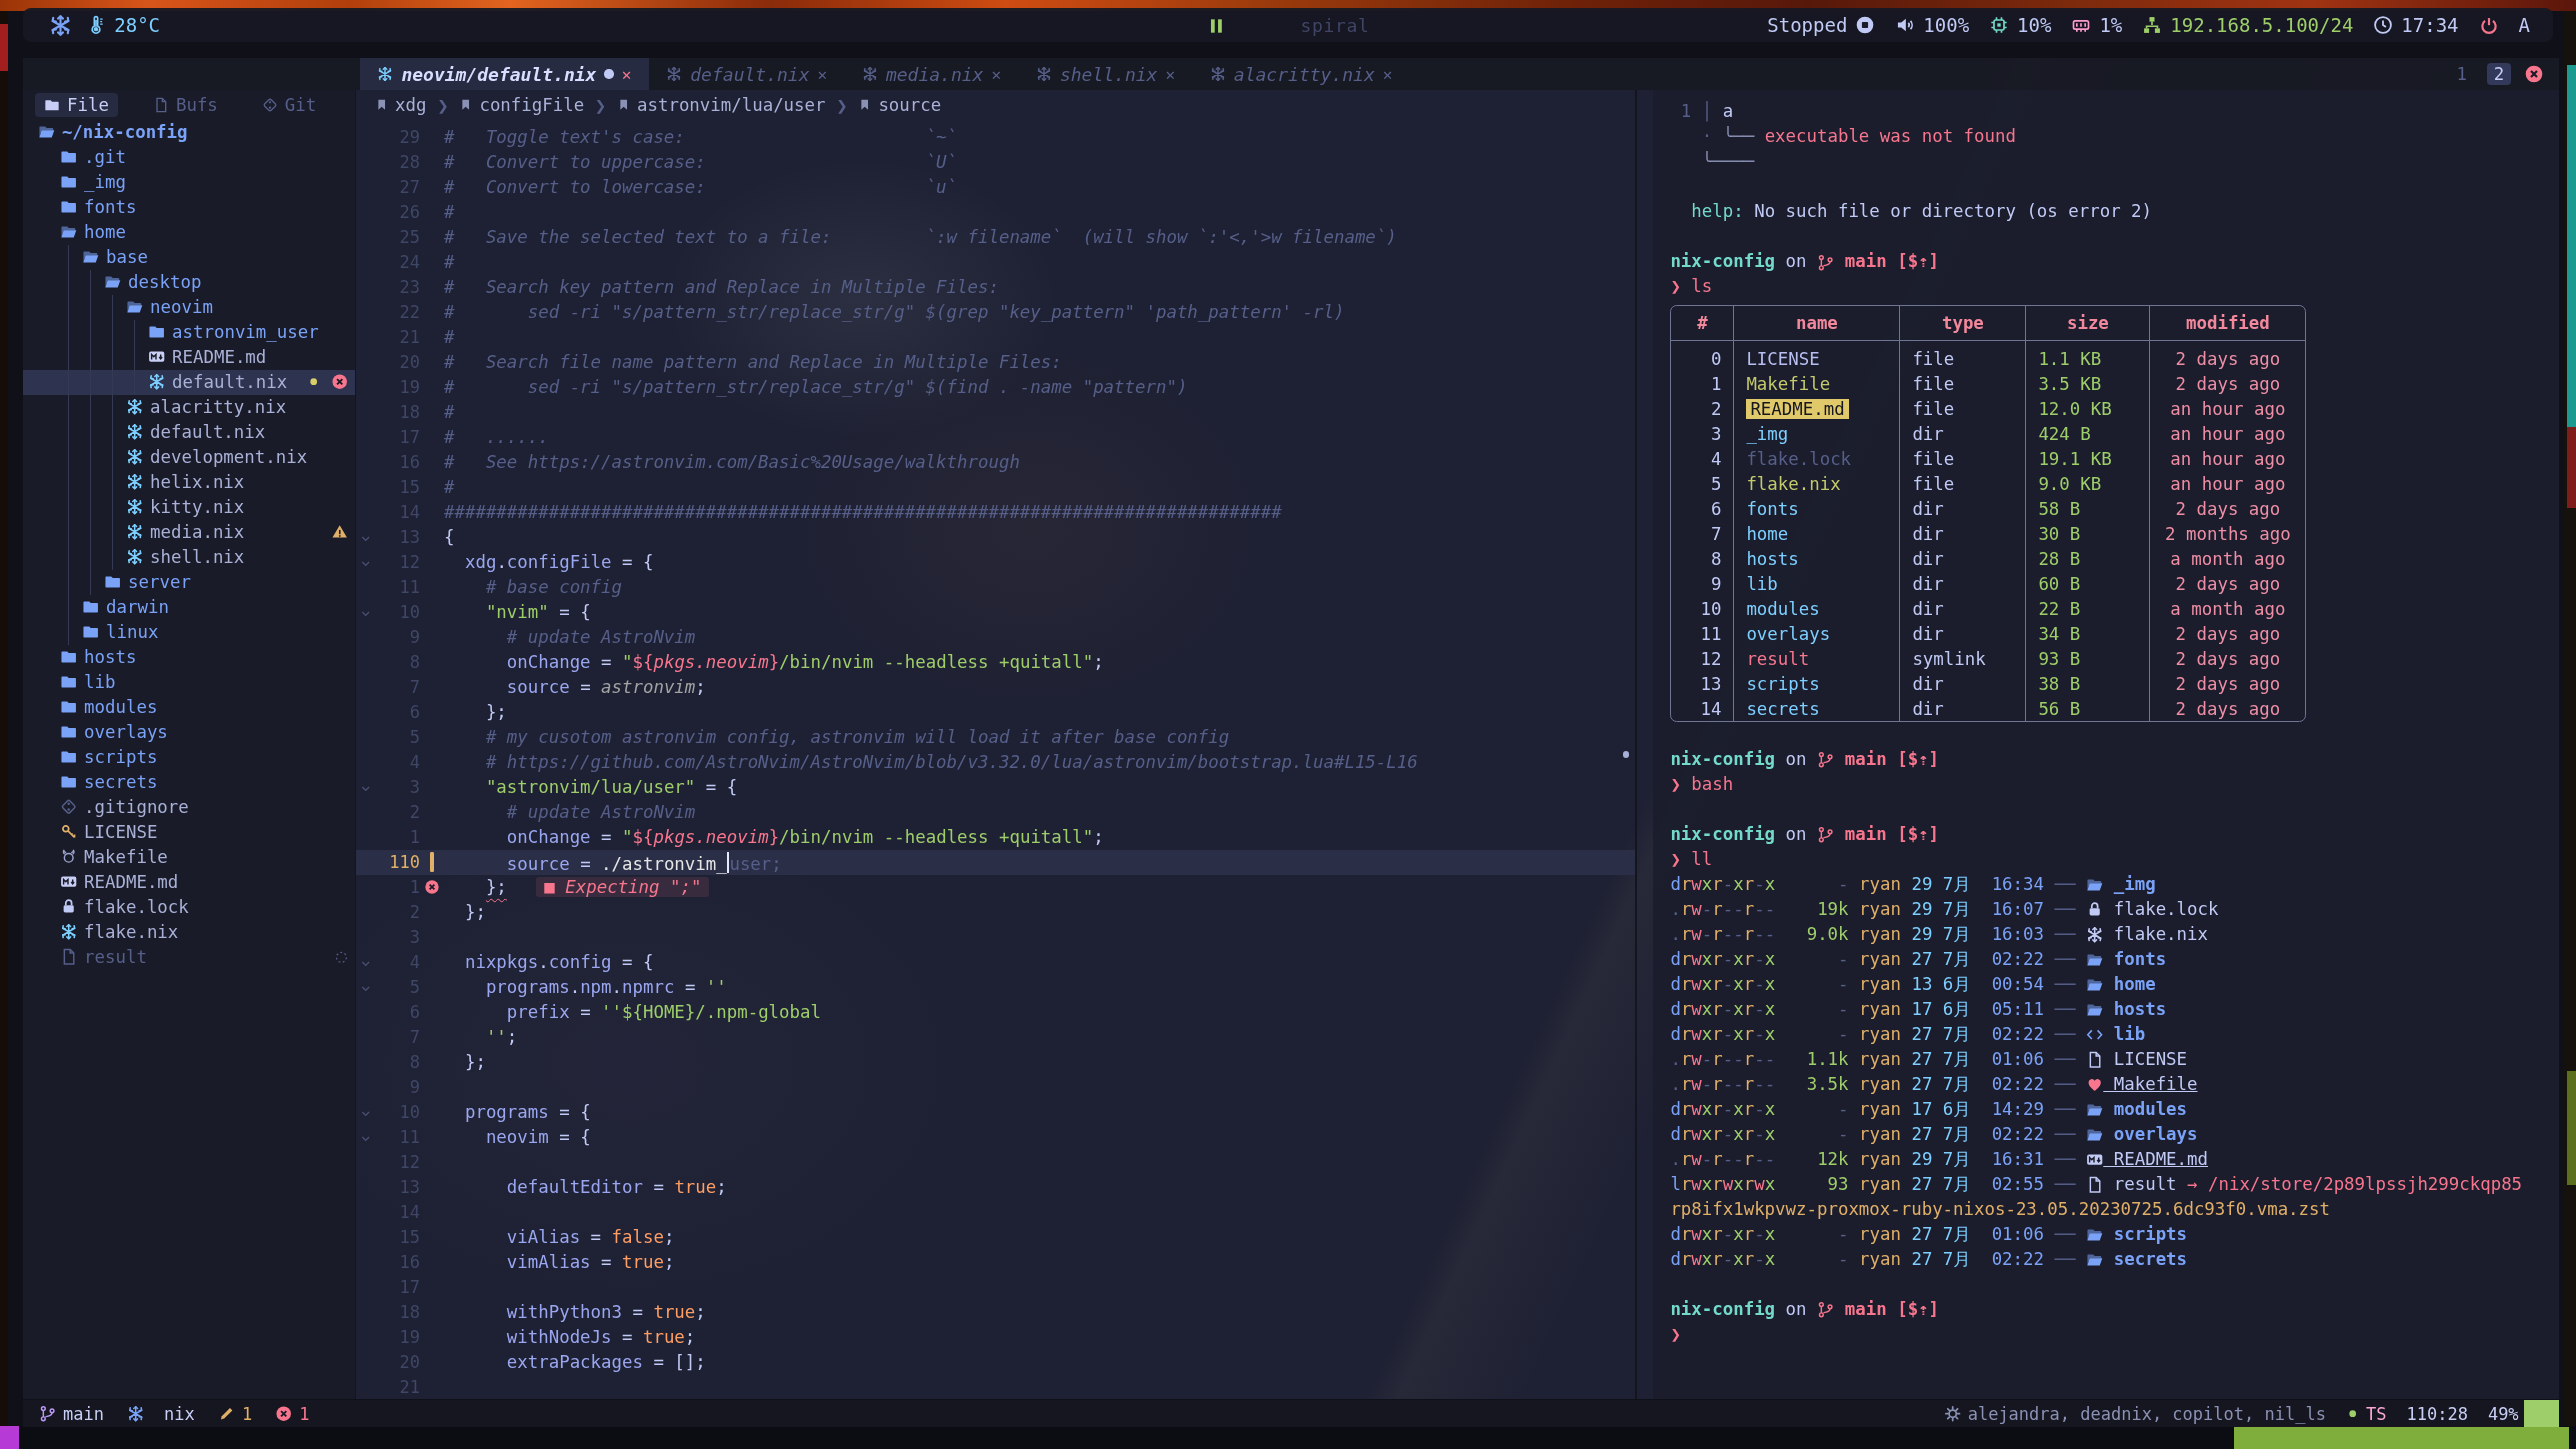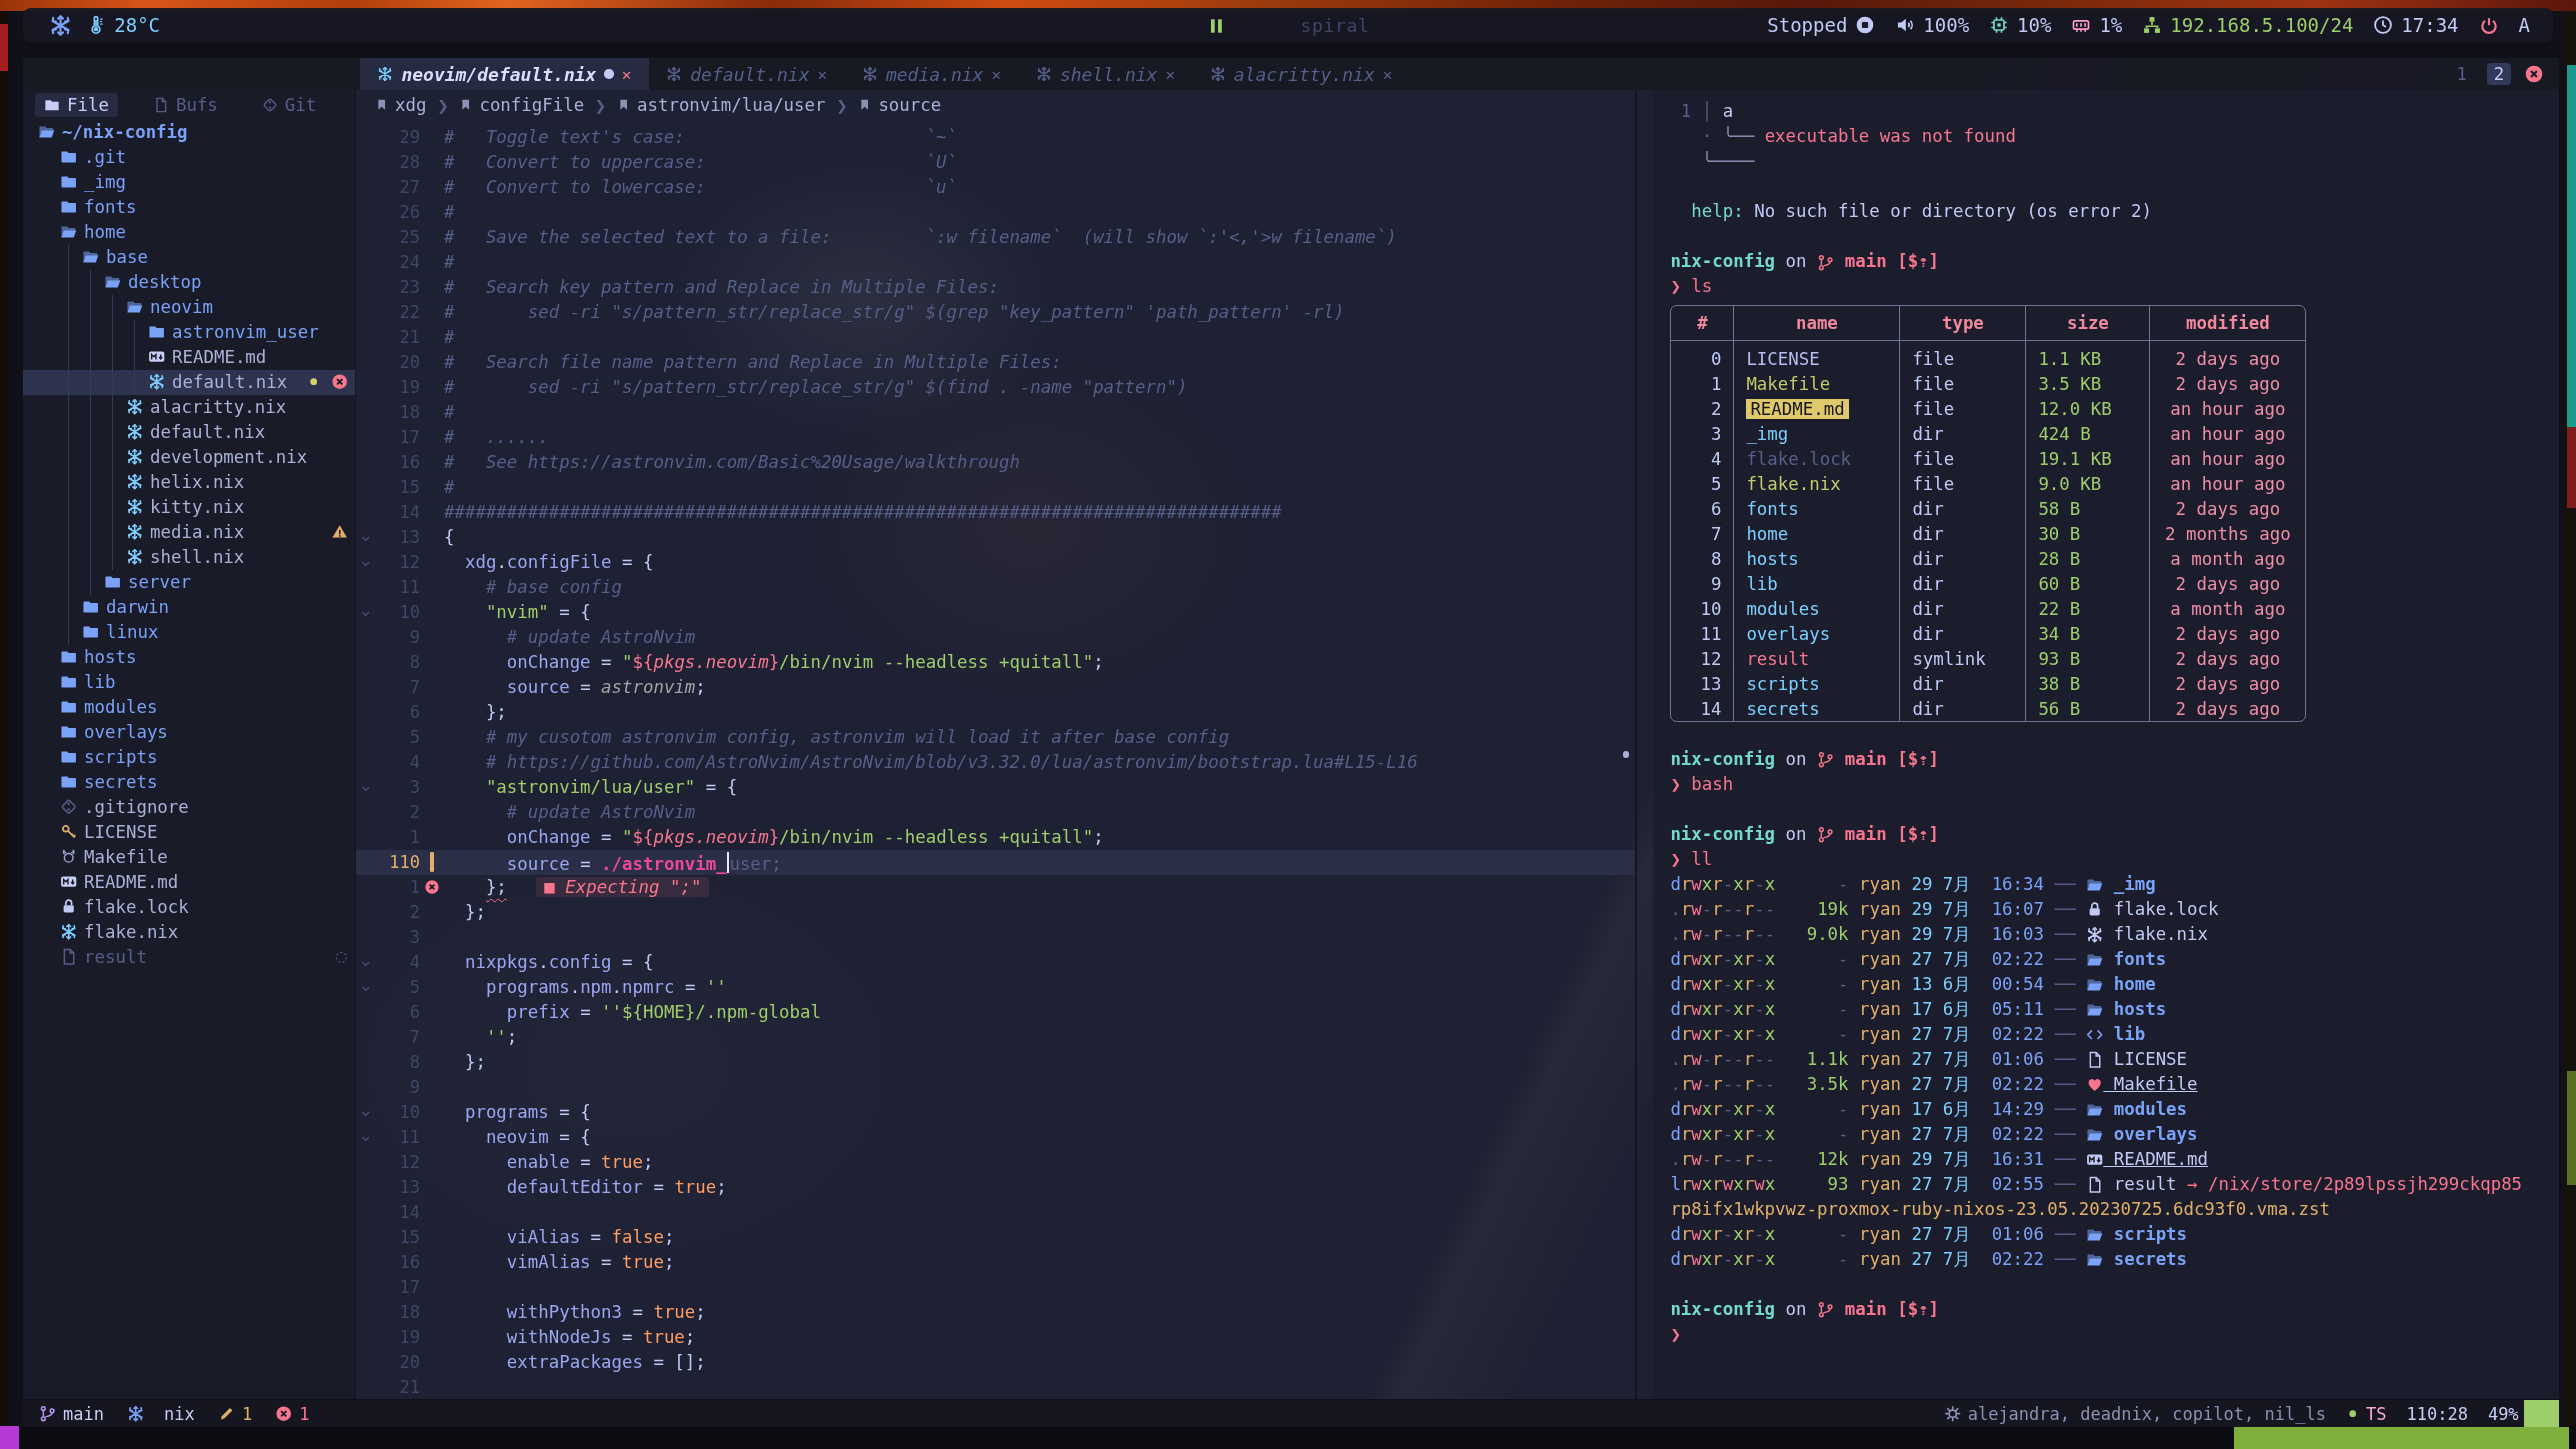--- a/index.html
+++ b/index.html
@@ -75,21 +75,21 @@
   .gbar{width:3.4px;height:20px;background:#e0af68;border-radius:1.3px;}
   .ctext{flex:1;}
   .s-c{color:#565f89;font-style:italic;}
   .s-p{color:#c0caf5;}
   .s-id{color:#9aa7f0;}
   .s-str{color:#9ece6a;}
   .s-int{color:#f7768e;}
   .s-inti{color:#f7768e;font-style:italic;}
   .s-vref{color:#a3a3a3;font-style:italic;}
   .s-bool{color:#ff9e64;}
-  .s-path{color:#ec4899;font-weight:bold;}
+  .s-path{color:#e5e5e5;}
   .s-ghost{color:#565f89;}
   .s-err{color:#c0caf5;text-decoration:underline wavy #f7768e 1.3px;text-underline-offset:4.7px;}
   .s-verr{color:#f7768e;font-style:italic;background:rgba(247,118,142,.12);border-radius:2.7px;padding:0 8px;margin-left:29.5px;}
   .s-cursor{display:inline-block;width:2.7px;height:21px;background:#e6eaff;vertical-align:-3.4px;}
   #scrolldot{position:absolute;right:6.7px;top:661px;width:6.7px;height:6.7px;border-radius:50%;background:#c0caf5;opacity:.85;}
   
   #vsep{position:absolute;left:1612px;top:32px;bottom:27px;width:2px;background:#14151f;z-index:6;}
   #term{position:absolute;left:1614px;top:32px;right:0;bottom:27px;background:rgba(27,29,44,.9);z-index:4;overflow:hidden;
     padding:9.4px 0 0 17.4px;box-sizing:border-box;margin-left:16px;}
   .tl{height:25px;line-height:25px;font-size:17.4px;white-space:pre;color:#c0caf5;}
@@ -794,21 +794,21 @@
         <div class="crow"><span class="g-fold"></span><span class="g-num">6</span><span class="g-sign"></span><span class="ctext"><span class="s-p">      </span><span class="s-id">prefix</span><span class="s-p"> = </span><span class="s-str">''${HOME}/.npm-global</span></span></div>
         <div class="crow"><span class="g-fold"></span><span class="g-num">7</span><span class="g-sign"></span><span class="ctext"><span class="s-str">    ''</span><span class="s-p">;</span></span></div>
         <div class="crow"><span class="g-fold"></span><span class="g-num">8</span><span class="g-sign"></span><span class="ctext"><span class="s-p">  };</span></span></div>
         <div class="crow"><span class="g-fold"></span><span class="g-num">9</span><span class="g-sign"></span><span class="ctext"></span></div>
         <div class="crow"><span class="g-fold"><svg class="ic" style="height: 13.4px; width: 13.4px; color: rgb(74, 81, 114);" viewBox="0 0 20 20" width="13.4" height="13.4">
               <use href="#sym-chevron-down"></use>
             </svg></span><span class="g-num">10</span><span class="g-sign"></span><span class="ctext"><span class="s-p">  </span><span class="s-id">programs</span><span class="s-p"> = {</span></span></div>
         <div class="crow"><span class="g-fold"><svg class="ic" style="height: 13.4px; width: 13.4px; color: rgb(74, 81, 114);" viewBox="0 0 20 20" width="13.4" height="13.4">
               <use href="#sym-chevron-down"></use>
             </svg></span><span class="g-num">11</span><span class="g-sign"></span><span class="ctext"><span class="s-p">    </span><span class="s-id">neovim</span><span class="s-p"> = {</span></span></div>
-        <div class="crow"><span class="g-fold"></span><span class="g-num">12</span><span class="g-sign"></span><span class="ctext"><span class="s-p">      </span><span class="s-id">enable</span><span class="s-p"> = </span><span class="s-bool">true</span><span class="s-p">;</span></span></div>
+        <div class="crow"><span class="g-fold"></span><span class="g-num">12</span><span class="g-sign"></span></div>
         <div class="crow"><span class="g-fold"></span><span class="g-num">13</span><span class="g-sign"></span><span class="ctext"><span class="s-p">      </span><span class="s-id">defaultEditor</span><span class="s-p"> = </span><span class="s-bool">true</span><span class="s-p">;</span></span></div>
         <div class="crow"><span class="g-fold"></span><span class="g-num">14</span><span class="g-sign"></span><span class="ctext"></span></div>
         <div class="crow"><span class="g-fold"></span><span class="g-num">15</span><span class="g-sign"></span><span class="ctext"><span class="s-p">      </span><span class="s-id">viAlias</span><span class="s-p"> = </span><span class="s-bool">false</span><span class="s-p">;</span></span></div>
         <div class="crow"><span class="g-fold"></span><span class="g-num">16</span><span class="g-sign"></span><span class="ctext"><span class="s-p">      </span><span class="s-id">vimAlias</span><span class="s-p"> = </span><span class="s-bool">true</span><span class="s-p">;</span></span></div>
         <div class="crow"><span class="g-fold"></span><span class="g-num">17</span><span class="g-sign"></span><span class="ctext"></span></div>
         <div class="crow"><span class="g-fold"></span><span class="g-num">18</span><span class="g-sign"></span><span class="ctext"><span class="s-p">      </span><span class="s-id">withPython3</span><span class="s-p"> = </span><span class="s-bool">true</span><span class="s-p">;</span></span></div>
         <div class="crow"><span class="g-fold"></span><span class="g-num">19</span><span class="g-sign"></span><span class="ctext"><span class="s-p">      </span><span class="s-id">withNodeJs</span><span class="s-p"> = </span><span class="s-bool">true</span><span class="s-p">;</span></span></div>
         <div class="crow"><span class="g-fold"></span><span class="g-num">20</span><span class="g-sign"></span><span class="ctext"><span class="s-p">      </span><span class="s-id">extraPackages</span><span class="s-p"> = [];</span></span></div>
         <div class="crow"><span class="g-fold"></span><span class="g-num">21</span><span class="g-sign"></span><span class="ctext"></span></div>
         <div class="crow"><span class="g-fold"></span><span class="g-num">22</span><span class="g-sign"></span><span class="ctext"><span class="s-c">      # currently we use lazy.nvim as neovim's package manager, so comment this one.</span></span></div>

